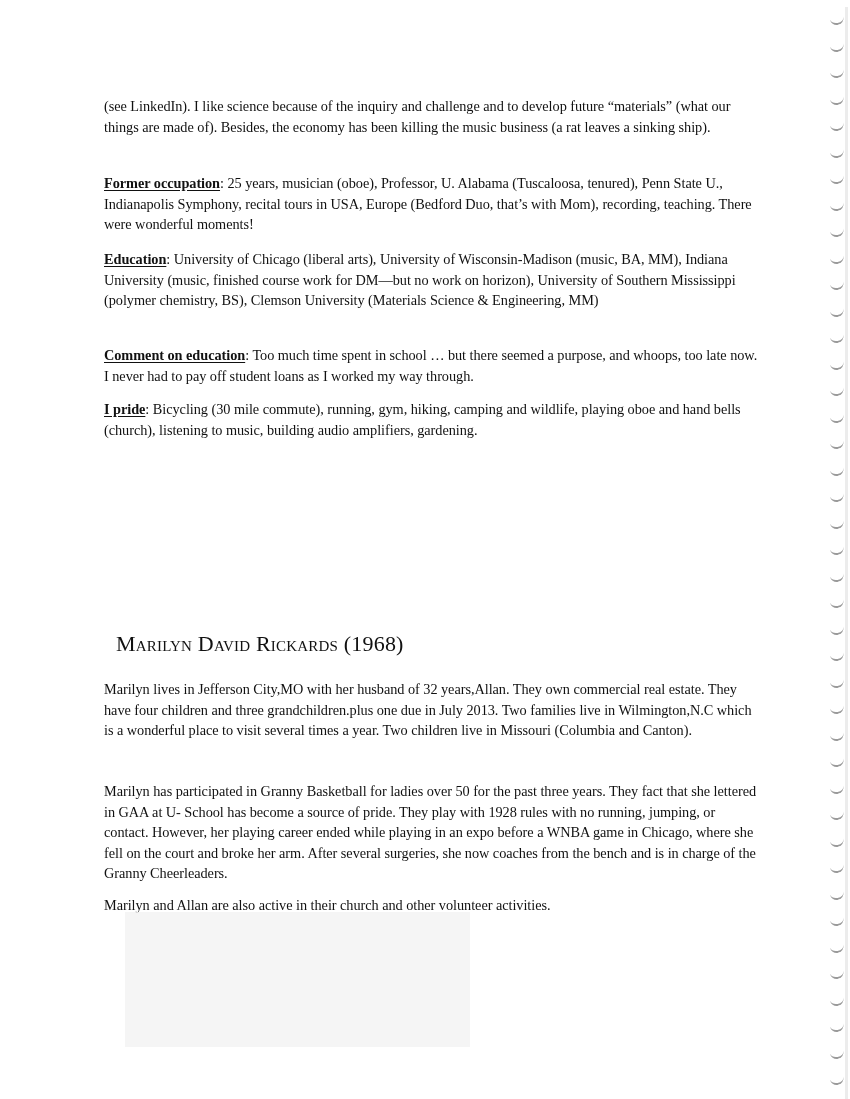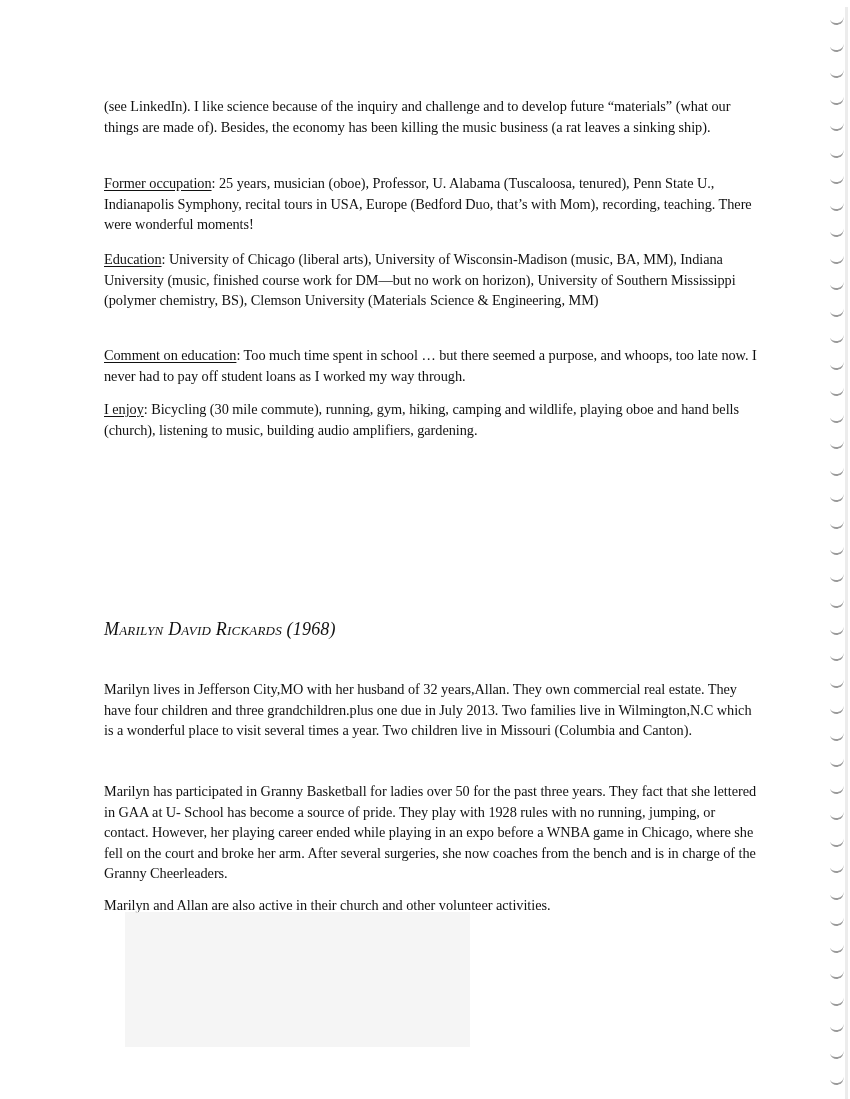--- a/index.html
+++ b/index.html
@@ -5,24 +5,24 @@
     html, body { margin: 0; padding: 0; }
     body {
       width: 850px; height: 1099px; background: #ffffff; position: relative; overflow: hidden;
       font-family: "Liberation Serif", "DejaVu Serif", serif; color: #111;
     }
     .page { position: absolute; left: 0; top: 7px; width: 850px; height: 1099px; }
     .para {
       position: absolute; left: 104px; width: 655px; font-size: 14.3px; line-height: 20.5px;
       letter-spacing: -0.05px; margin: 0;
     }
-    .lbl { text-decoration: underline; text-underline-offset: 2px; }
+    .lbl { text-decoration: underline; text-underline-offset: 2px; font-weight: bold; }
     .heading {
-      position: absolute; left: 104px; top: 612px; margin: 0; font-size: 18px; font-weight: normal;
-      font-variant: small-caps; letter-spacing: 0.2px; color: #111; font-style: italic;
+      position: absolute; left: 104px; top: 612px; margin: 12px; font-size: 22px; font-weight: normal;
+      font-variant: small-caps; letter-spacing: 0.2px; color: #111;
     }
     .ghost-box {
       position: absolute; left: 125px; top: 905px; width: 345px; height: 135px;
       background: #f3f3f3; opacity: 0.85;
     }
     .binding {
       position: absolute; right: 0; top: 0; width: 30px; height: 1099px;
     }
     .binding-edge {
       position: absolute; right: 2px; top: 0; width: 3px; height: 1099px; background: #ececec;
@@ -47,21 +47,21 @@
 
   <p class="para" style="top:338px;">
     <span class="lbl">Comment on education</span><span>:  Too much time spent in school … but there seemed a purpose, and whoops, too late now.  I never had to pay off student loans as I worked my way through.</span>
   </p>
 
   <p class="para" style="top:242px;">
     <span class="lbl">Education</span><span>:  University of Chicago (liberal arts), University of Wisconsin-Madison (music, BA, MM), Indiana University (music, finished course work for DM—but no work on horizon), University of Southern Mississippi (polymer chemistry, BS), Clemson University (Materials Science &amp; Engineering, MM)</span>
   </p>
 
   <p class="para" style="top:392px;">
-    <span class="lbl">I enjoy</span><span>:  Bicycling (30 mile commute), running, gym, hiking, camping and wildlife, playing oboe and hand bells (church), listening to music, building audio amplifiers, gardening.</span>
+    <span class="lbl">I pride</span><span>:  Bicycling (30 mile commute), running, gym, hiking, camping and wildlife, playing oboe and hand bells (church), listening to music, building audio amplifiers, gardening.</span>
   </p>
 
 
 
   <h2 class="heading">Marilyn David Rickards (1968)</h2>
 
   <p class="para" style="top:672px;">Marilyn lives in Jefferson City,MO with her husband of 32 years,Allan. They own commercial real estate. They have four children and three grandchildren.plus one due in July 2013. Two families live in Wilmington,N.C which is a wonderful place to visit several times a year. Two children live in Missouri (Columbia and Canton).</p>
 
   <p class="para" style="top:774px;">Marilyn has participated in Granny Basketball for ladies over 50 for the past three years. They fact that she lettered in GAA at U- School has become a source of pride. They play with 1928 rules with no running, jumping, or contact. However, her playing career ended while playing in an expo before a WNBA game in Chicago, where she fell on the court and broke her arm. After several surgeries, she now coaches from the bench and is in charge of the Granny Cheerleaders.</p>
 

